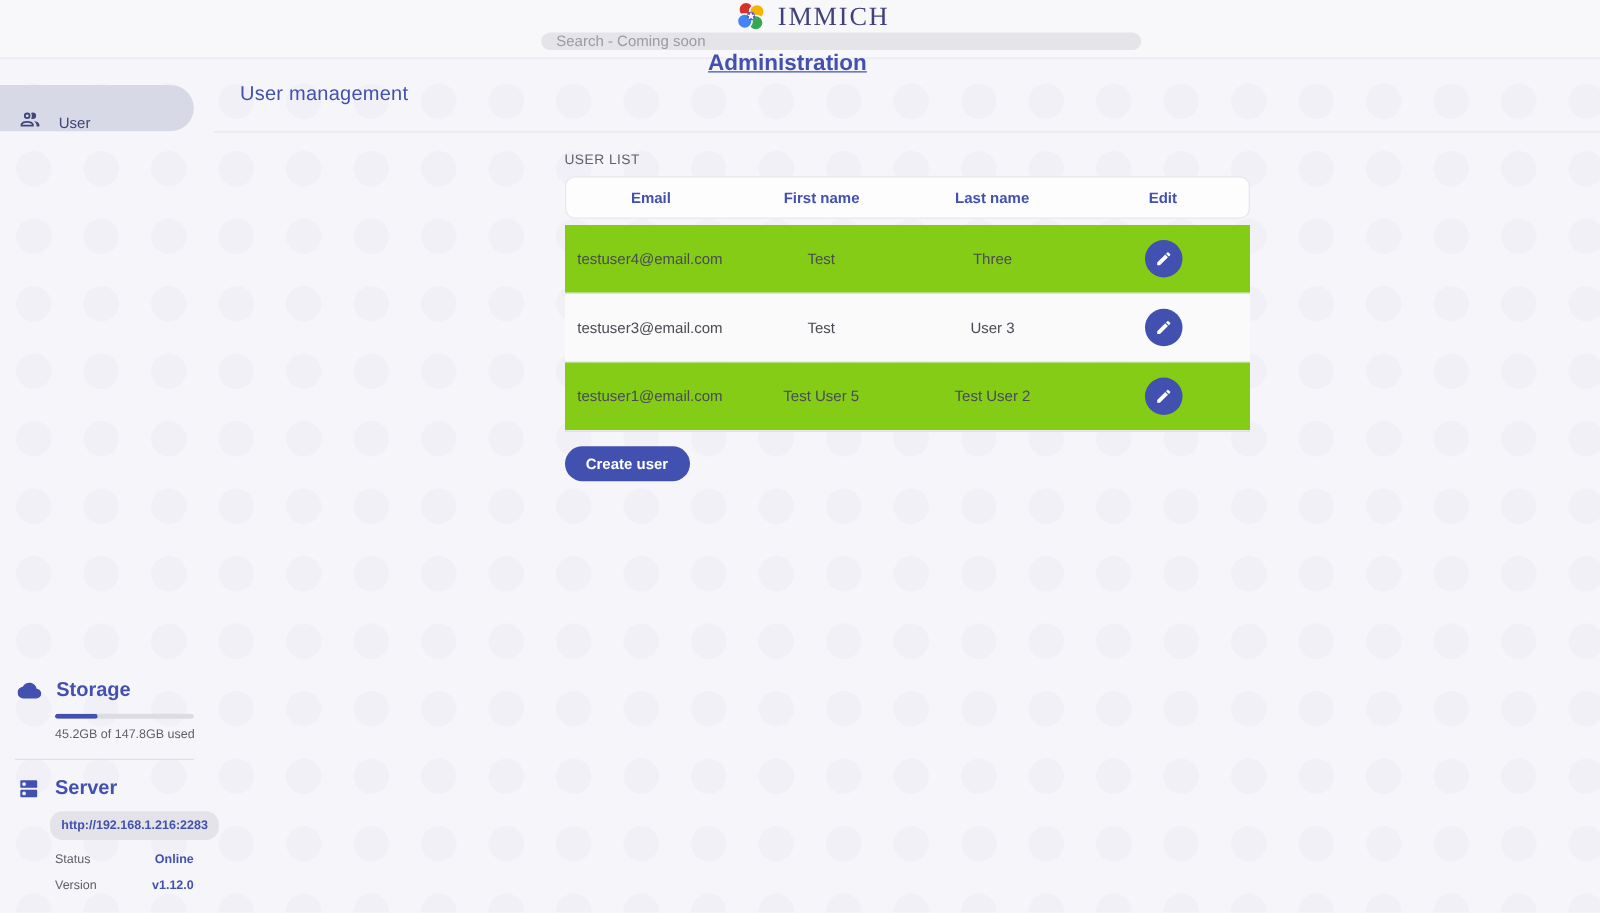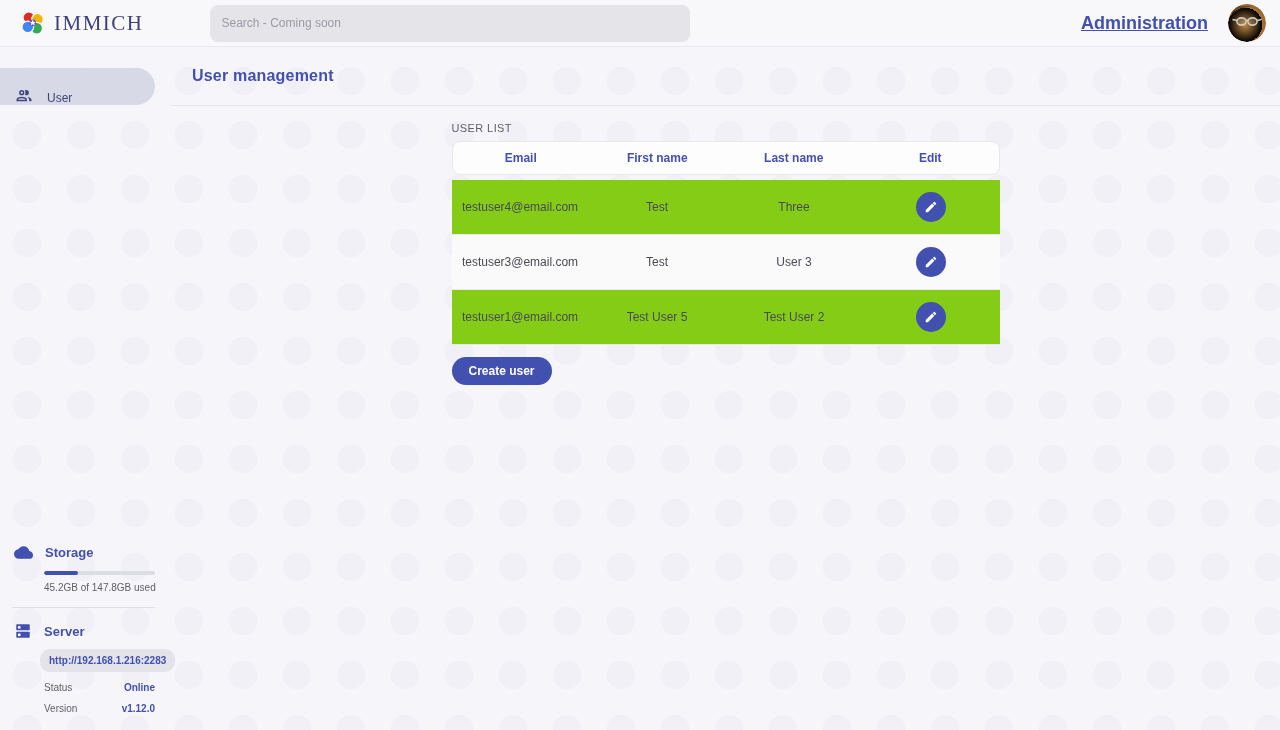--- a/index.html
+++ b/index.html
@@ -12,20 +12,21 @@
     color: #4a4a54;
   }
 
   
   .topbar {
     height: 47px;
     display: flex;
     align-items: center;
     background: #f8f8fb;
     border-bottom: 1px solid #e9e9ef;
+    flex-direction: column;
   }
   .brand { display: flex; align-items: center; gap: 8px; margin-left: 20px; }
   .brand-name {
     font-family: "Liberation Serif", serif;
     font-size: 21px;
     letter-spacing: 1.5px;
     color: #40407c;
     font-weight: 500;
   }
   .search-box {
@@ -72,21 +73,21 @@
     display: flex;
     align-items: flex-end;
     padding-left: 15px;
     gap: 14px;
     cursor: pointer;
   }
   .side-item-label { font-size: 12px; font-weight: 500; color: #3f4377; }
 
   .side-footer { padding-bottom: 16px; }
   .foot-head { display: flex; align-items: center; margin-left: 14px; gap: 12px; }
-  .foot-title { font-size: 13px; font-weight: 700; color: #4250af; }
+  .foot-title { font-size: 16px; font-weight: 700; color: #4250af; }
   .progress-track {
     margin: 9px 0 0 44px;
     width: 111px; height: 4px;
     background: #dcdce3;
     border-radius: 2px;
     overflow: hidden;
   }
   .progress-fill { height: 100%; background: #4250af; border-radius: 2px; width: 30%; }
   .usage-text { margin: 7px 0 0 44px; font-size: 10px; color: #5e5e68; }
   .foot-divider { border: none; border-top: 1px solid #e0e0e6; margin: 14px 16px 14px 12px; }
@@ -111,21 +112,21 @@
 
   
   .main { flex: 1; }
   .page-head {
     height: 59px;
     display: flex;
     align-items: center;
     padding-left: 21px;
     border-bottom: 1px solid #e6e6eb;
   }
-  .page-title { font-size: 16px; font-weight: 700; color: #4250af; letter-spacing: 0.2px; }
+  .page-title { font-size: 16px; font-weight: 400; color: #4250af; letter-spacing: 0.2px; }
 
   .content { width: 548px; margin: 0 auto; }
   .section-label {
     margin-top: 16px;
     font-size: 11px;
     font-weight: 500;
     letter-spacing: 0.4px;
     color: #5f626b;
   }
   .table-header {

